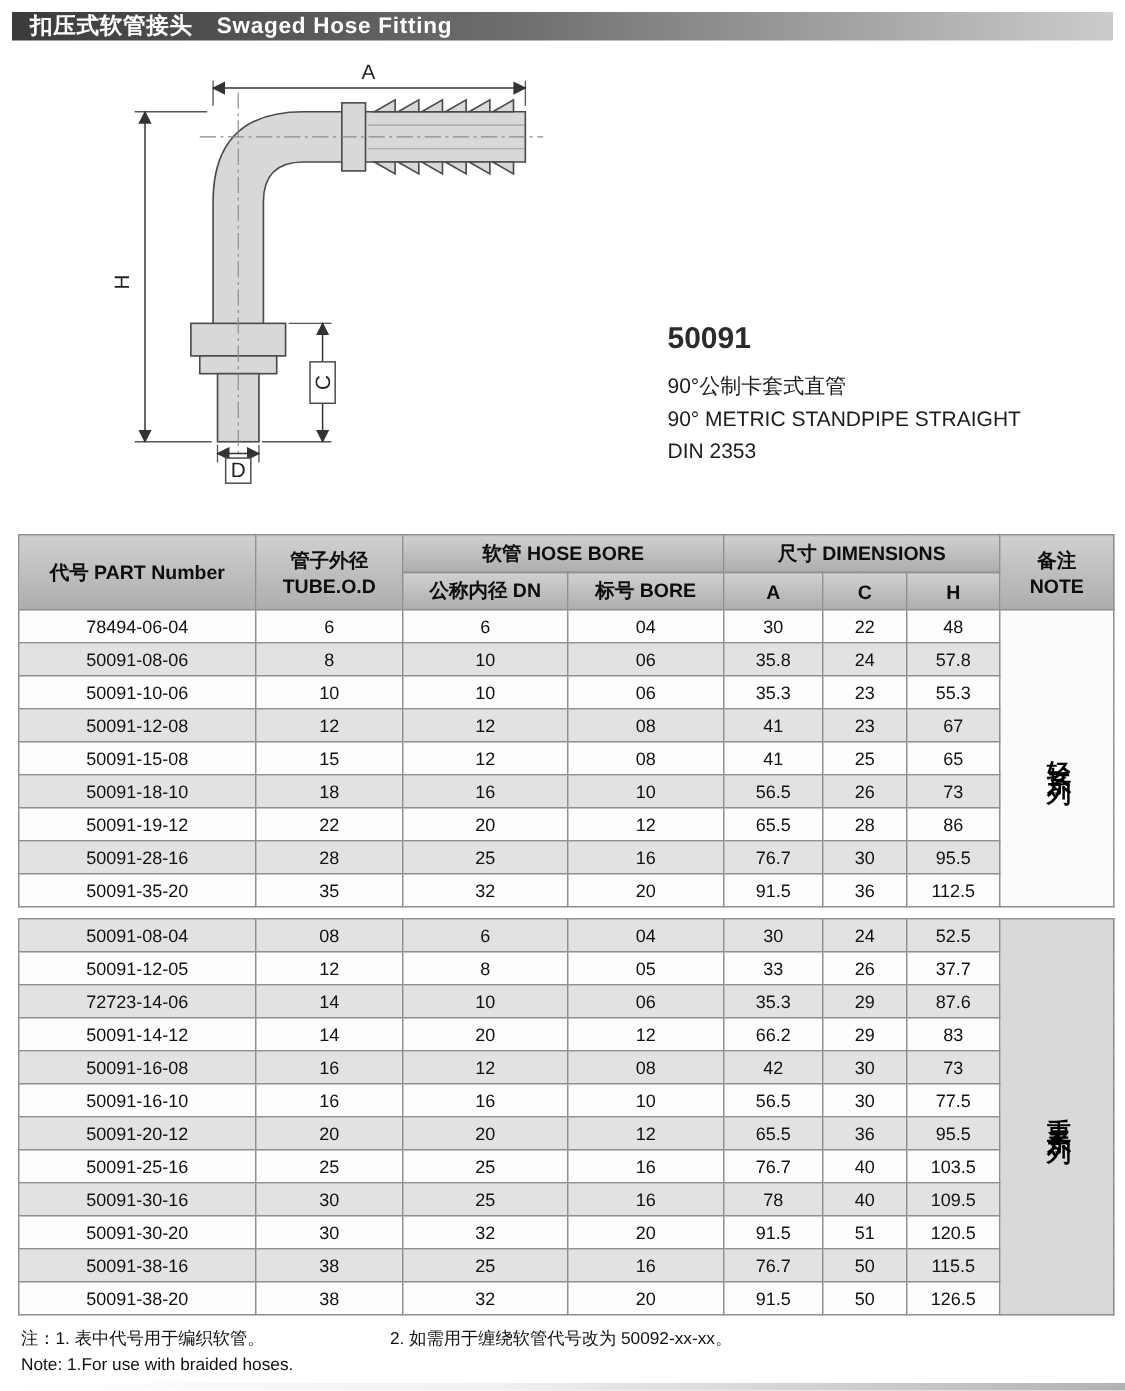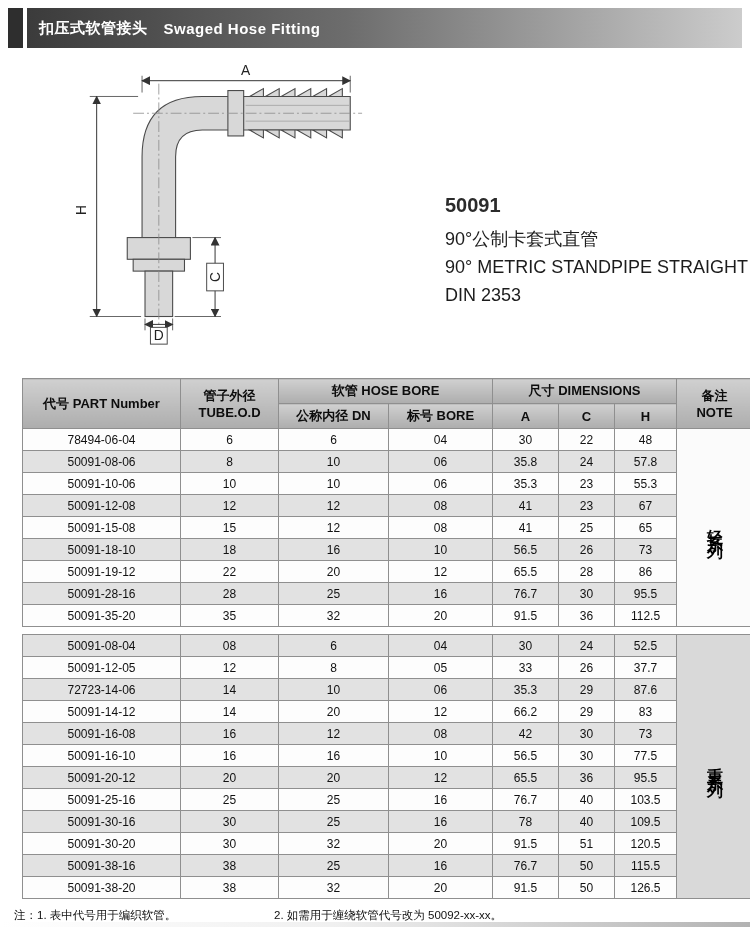--- a/index.html
+++ b/index.html
@@ -3,46 +3,46 @@
 <meta charset="utf-8">
 <style>
   html,body{margin:0;padding:0;}
   body{
     width:750px;height:927px;background:#fff;position:relative;overflow:hidden;
     font-family:"Liberation Sans","DejaVu Sans",sans-serif;color:#111;
   }
   .page{width:750px;height:927px;position:relative;}
 
   
-  .titlebar{display:flex;align-items:stretch;height:40px;margin:8px 8px 0 8px;}
+  .titlebar{display:flex;align-items:stretch;height:18px;margin:8px 8px 0 8px;flex-direction:column;}
   .titlebar-lead{width:15px;background:#2e2e2e;margin-right:4px;}
   .titlebar-bar{
     flex:1;display:flex;align-items:center;gap:16px;padding-left:12px;
     background:linear-gradient(90deg,var(--header-bar-left,#3b3b3b) 0%,#6d6d6d 45%,var(--header-bar-right,#cccccc) 100%);
     color:#fff;font-weight:bold;font-size:15px;letter-spacing:.5px;
   }
 
   
   .hero{position:relative;height:316px;}
   .drawing{position:absolute;left:72px;top:12px;width:296px;height:292px;}
   .drawing svg{width:100%;height:100%;}
   .metal{fill:#d8d8d8;stroke:#4a4a4a;stroke-width:1.1;}
   .dim{stroke:#333;stroke-width:1;fill:none;}
   .ext{stroke:#555;stroke-width:.9;fill:none;}
   .cl{stroke:#8a8a8a;stroke-width:.8;fill:none;stroke-dasharray:11 3 2 3;}
   .bore{stroke:#a0a0a0;stroke-width:.8;fill:none;}
   .dimlabel{font-size:14px;fill:#222;font-family:"Liberation Sans","DejaVu Sans",sans-serif;}
   .labelbox{fill:#fff;stroke:#4a4a4a;stroke-width:1;}
 
   .product-info{position:absolute;left:445px;top:142px;line-height:1.55;}
-  .product-code{font-size:20px;font-weight:bold;color:#2b2b2b;margin-bottom:5px;}
-  .product-line{font-size:18px;color:#1c1c1c;}
+  .product-code{font-size:20px;font-weight:bold;color:#2b2b2b;margin-bottom:5px;margin-top:43px;}
+  .product-line{font-size:14px;color:#1c1c1c;}
 
   
-  .tables{margin:14px 10px 0 22px;}
+  .tables{margin:14px 10px 0 12px;}
   table.spec{
     border-collapse:collapse;table-layout:fixed;width:730px;
     font-size:12px;color:#111;
   }
   table.spec th,table.spec td{border:1px solid #8f8f8f;text-align:center;padding:0 2px;}
   table.spec td{height:21px;background:#fdfdfd;}
   table.spec tr.shade td{background:var(--row-shade,#e2e2e2);}
   table.spec thead th{
     background:linear-gradient(180deg,var(--table-header-top,#d0d0d0),var(--table-header-bottom,#adadad));
     font-weight:bold;font-size:13px;height:24px;color:#0d0d0d;
@@ -50,21 +50,21 @@
   table.spec{border:1px solid #555;}
   table.spec.second{margin-top:7px;}
   td.note-cell{font-weight:bold;background:#fbfbfb !important;vertical-align:middle;}
   td.note-cell.note-shade{background:var(--note-shade,#d9d9d9) !important;}
   .note-vert{
     display:inline-block;writing-mode:vertical-rl;text-orientation:upright;
     font-size:16px;font-weight:bold;letter-spacing:7px;color:#000;
   }
 
   
-  .footnotes{display:flex;gap:16px;margin:8px 12px 0 14px;font-size:11.5px;line-height:1.45;color:#101010;}
+  .footnotes{display:flex;gap:2px;margin:8px 12px 0 14px;font-size:11.5px;line-height:1.45;color:#101010;}
   .footnotes .col1{width:244px;flex:0 0 auto;}
   .footnotes .col2{flex:1;}
 
   .bottom-strip{
     position:absolute;left:0;right:0;bottom:0;height:13px;
     background:linear-gradient(90deg,rgba(255,255,255,0) 0%,rgba(170,170,170,.18) 45%,rgba(115,115,115,.55) 100%);
   }
 </style>
 </head>
 <body>

